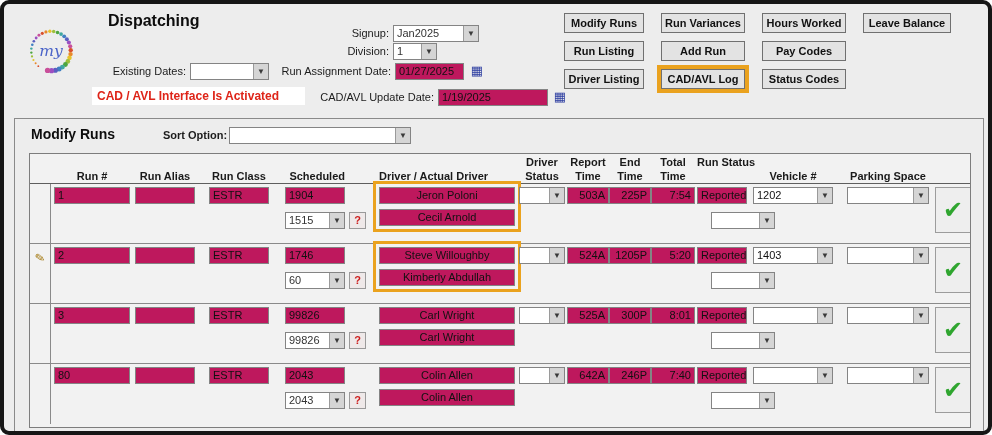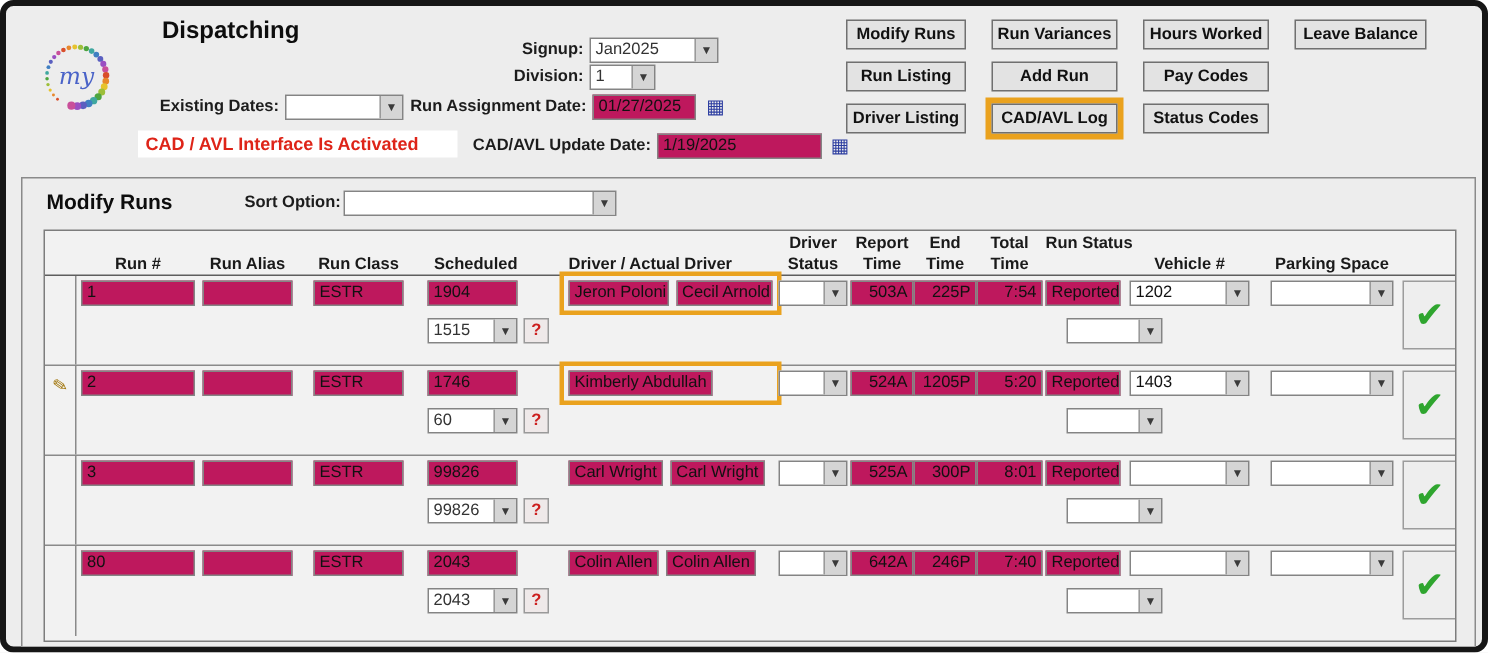--- a/index.html
+++ b/index.html
@@ -7,21 +7,21 @@
     --bd:#848484; --bd-dark:#707070;
   }
   *{box-sizing:border-box;}
   body{margin:0;background:#fff;font-family:"Liberation Sans",sans-serif;}
   .frame{position:relative;width:992px;height:435px;border:4px solid #161616;border-radius:9px;
          background:#ededed;overflow:hidden;}
   
   .logo{position:absolute;left:20px;top:20px;width:54px;height:54px;}
   .logo text{font-size:15px;font-style:italic;fill:#4a63c8;font-family:"DejaVu Serif",serif;}
   .title{position:absolute;left:104px;top:8px;font-size:16px;font-weight:bold;color:#0d0d0d;}
-  .lbl{position:absolute;font-size:11px;font-weight:bold;color:#1c1c1c;white-space:nowrap;}
+  .lbl{position:absolute;font-size:11px;font-weight:normal;color:#1c1c1c;white-space:nowrap;}
   .fld{height:17px;border:1px solid var(--bd);background:#be185d;font-size:11px;line-height:15px;
        padding:0 3px;color:#111;overflow:hidden;white-space:nowrap;}
   .abs{position:absolute;}
   .combo{display:flex;height:17px;border:1px solid var(--bd);background:#fff;}
   .combo .cval{flex:1;font-size:11px;line-height:15px;padding:0 3px;color:#333;overflow:hidden;white-space:nowrap;}
   .combo .carr{width:15px;background:#d5d5d5;border-left:1px solid #9a9a9a;color:#3a3a3a;
                font-size:8px;display:flex;align-items:center;justify-content:center;}
   .redbox{position:absolute;left:88px;top:83px;width:213px;height:18px;background:#fff;
           font-size:12px;font-weight:bold;color:var(--alert-red);line-height:18px;padding-left:5px;white-space:nowrap;}
   .calbtn{position:absolute;width:14px;height:16px;color:#2c3da0;font-size:13px;line-height:16px;
@@ -59,21 +59,21 @@
         grid-template-rows:20px 22px;padding-top:3px;align-items:start;}
   .trow:last-child{border-bottom:none;}
   .gutter{position:absolute;left:0;top:0;bottom:0;width:21px;border-right:1px solid #8a8a8a;
           text-align:center;padding-top:4px;}
   .pencil{visibility:hidden;font-size:12px;color:#a07408;display:inline-block;transform:rotate(-10deg);}
   .pencil.show{visibility:visible;}
   .c-run{grid-area:1/1;} .c-alias{grid-area:1/3;} .c-class{grid-area:1/5;}
   .c-sched{grid-area:1/7;} .c-sched2{grid-area:2/7;margin-top:5px;}
   .c-q{grid-area:2/9;margin-top:5px;width:17px;height:17px;border:1px solid #9a9a9a;background:#efe9e9;
        color:#cc2020;font-weight:bold;font-size:11px;text-align:center;line-height:15px;}
-  .c-driver{grid-area:1/11/3/12;display:flex;gap:5px;text-align:center;}
+  .c-driver{grid-area:1/11/3/12;display:flex;flex-direction:column;gap:5px;text-align:center;}
   .c-driver.hl{outline:3px solid var(--highlight-orange);outline-offset:3px;}
   .c-dstat{grid-area:1/13;} .c-rep{grid-area:1/15;} .c-end{grid-area:1/16;} .c-tot{grid-area:1/17;}
   .c-rstat{grid-area:1/19;} .c-rstat2{grid-area:2/19/3/22;width:64px;margin-left:14px;margin-top:5px;}
   .c-veh{grid-area:1/21;} .c-park{grid-area:1/23;}
   .c-chk{grid-area:1/25/3/26;height:46px;border:1px solid #9c9c9c;background:#eeeeee;
          display:flex;align-items:center;justify-content:center;font-size:24px;color:var(--check-green);}
   .tr-right{text-align:right;}
 </style>
 </head>
 <body>
@@ -235,20 +235,21 @@
     <div class="fld c-run">2</div>
     <div class="fld c-alias"></div>
     <div class="fld c-class">ESTR</div>
     <div class="fld c-sched">1746</div>
     <div class="combo c-sched2">
       <span class="cval">60</span>
       <span class="carr">▼</span>
     </div>
     <div class="c-q">?</div>
     <div class="c-driver hl">
+      <div class="fld">Steve Willoughby</div>
       <div class="fld">Kimberly Abdullah</div>
     </div>
     <div class="combo c-dstat">
       <span class="cval"></span>
       <span class="carr">▼</span>
     </div>
     <div class="fld c-rep tr-right">524A</div>
     <div class="fld c-end tr-right">1205P</div>
     <div class="fld c-tot tr-right">5:20</div>
     <div class="fld c-rstat">Reported</div>

